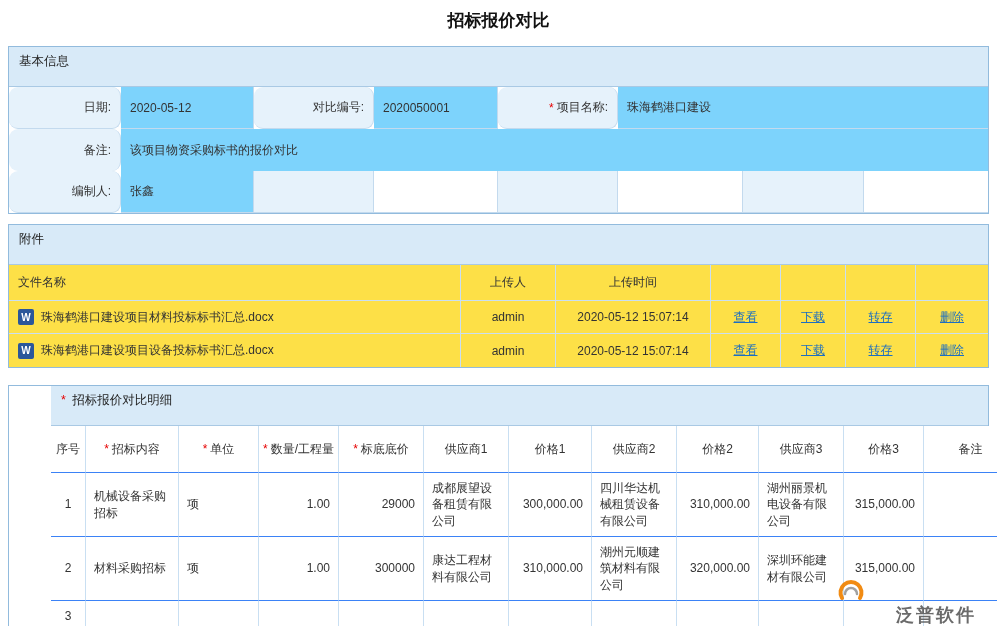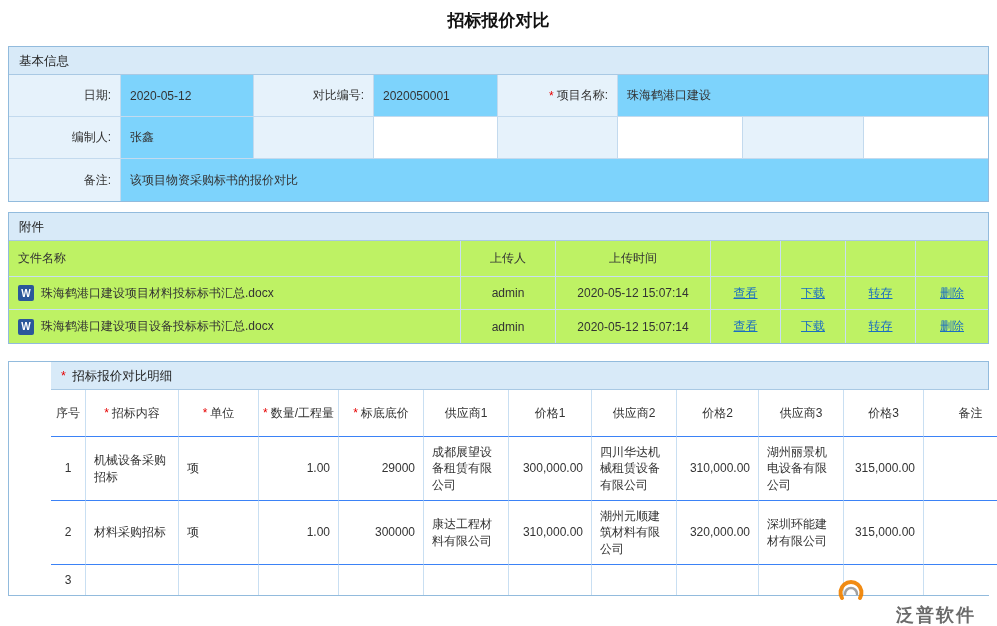--- a/index.html
+++ b/index.html
@@ -23,21 +23,21 @@
   .panel {
     margin: 0 8px;
     border: 1px solid #92BBDD;
     background: #fff;
   }
   .panel-basic  { margin-top: 13px; }
   .panel-attach { margin-top: 10px; }
   .panel-detail { margin-top: 17px; padding-left: 42px; }
   .panel-header {
     background: #D8EAF8;
-    height: 28px;
+    height: 40px;
     line-height: 28px;
     padding: 0 10px;
     border-bottom: 1px solid #A9C9E4;
     color: #222;
     font-size: 12.5px;
   }
   .req { color: #E60000; margin-right: 3px; }
 
   
   .bi-row { display: grid; }
@@ -52,32 +52,33 @@
     border-right: 1px solid #C3DAEE;
     border-bottom: 1px solid #C3DAEE;
     background: #7dd3fc;
   }
   .bi-cell.last-col { border-right: none; }
   .bi-row3 .bi-cell { border-bottom: none; }
   .bi-label {
     background: #E6F2FB;
     justify-content: flex-end;
     color: #333;
+    border-radius: 9px;
   }
   .bi-empty { background: #E6F2FB; }
   .bi-empty.alt { background: #fff; }
 
   
   .att-grid { display: grid; grid-template-columns: 452px 95px 155px 70px 65px 70px 1fr; }
   .att-cell {
     display: flex; align-items: center; justify-content: center;
     border-right: 1px solid #C9DFF2;
     border-bottom: 1px solid #C9DFF2;
     padding: 0 6px;
-    background: #bef264;
+    background: #fde047;
   }
   .att-cell.last-col { border-right: none; }
   .att-head .att-cell { min-height: 36px; color: #333; }
   .att-row  .att-cell { min-height: 33px; }
   .att-row:last-child .att-cell { border-bottom: none; }
   .att-name { justify-content: flex-start; padding-left: 9px; }
   .word-icon {
     width: 16px; height: 16px;
     background: #2B579A;
     color: #fff;
@@ -169,33 +170,33 @@
     <div class="bi-cell bi-label">日期:</div>
     <div class="bi-cell">2020-05-12</div>
     <div class="bi-cell bi-label">对比编号:</div>
     <div class="bi-cell">2020050001</div>
     <div class="bi-cell bi-label">
       <span class="req">*</span>
       <span>项目名称:</span>
     </div>
     <div class="bi-cell last-col">珠海鹤港口建设</div>
   </div>
+  <div class="bi-row bi-row3">
+    <div class="bi-cell bi-label">备注:</div>
+    <div class="bi-cell last-col">该项目物资采购标书的报价对比</div>
+  </div>
   <div class="bi-row bi-row2">
     <div class="bi-cell bi-label">编制人:</div>
     <div class="bi-cell">张鑫</div>
     <div class="bi-cell bi-empty"></div>
     <div class="bi-cell bi-empty alt"></div>
     <div class="bi-cell bi-empty"></div>
     <div class="bi-cell bi-empty alt"></div>
     <div class="bi-cell bi-empty"></div>
     <div class="bi-cell bi-empty alt last-col"></div>
-  </div>
-  <div class="bi-row bi-row3">
-    <div class="bi-cell bi-label">备注:</div>
-    <div class="bi-cell last-col">该项目物资采购标书的报价对比</div>
   </div>
 </div>
 
 <div class="panel panel-attach">
   <div class="panel-header">
     <span>附件</span>
   </div>
   <div class="att-grid att-head">
     <div class="att-cell att-name">文件名称</div>
     <div class="att-cell">上传人</div>

